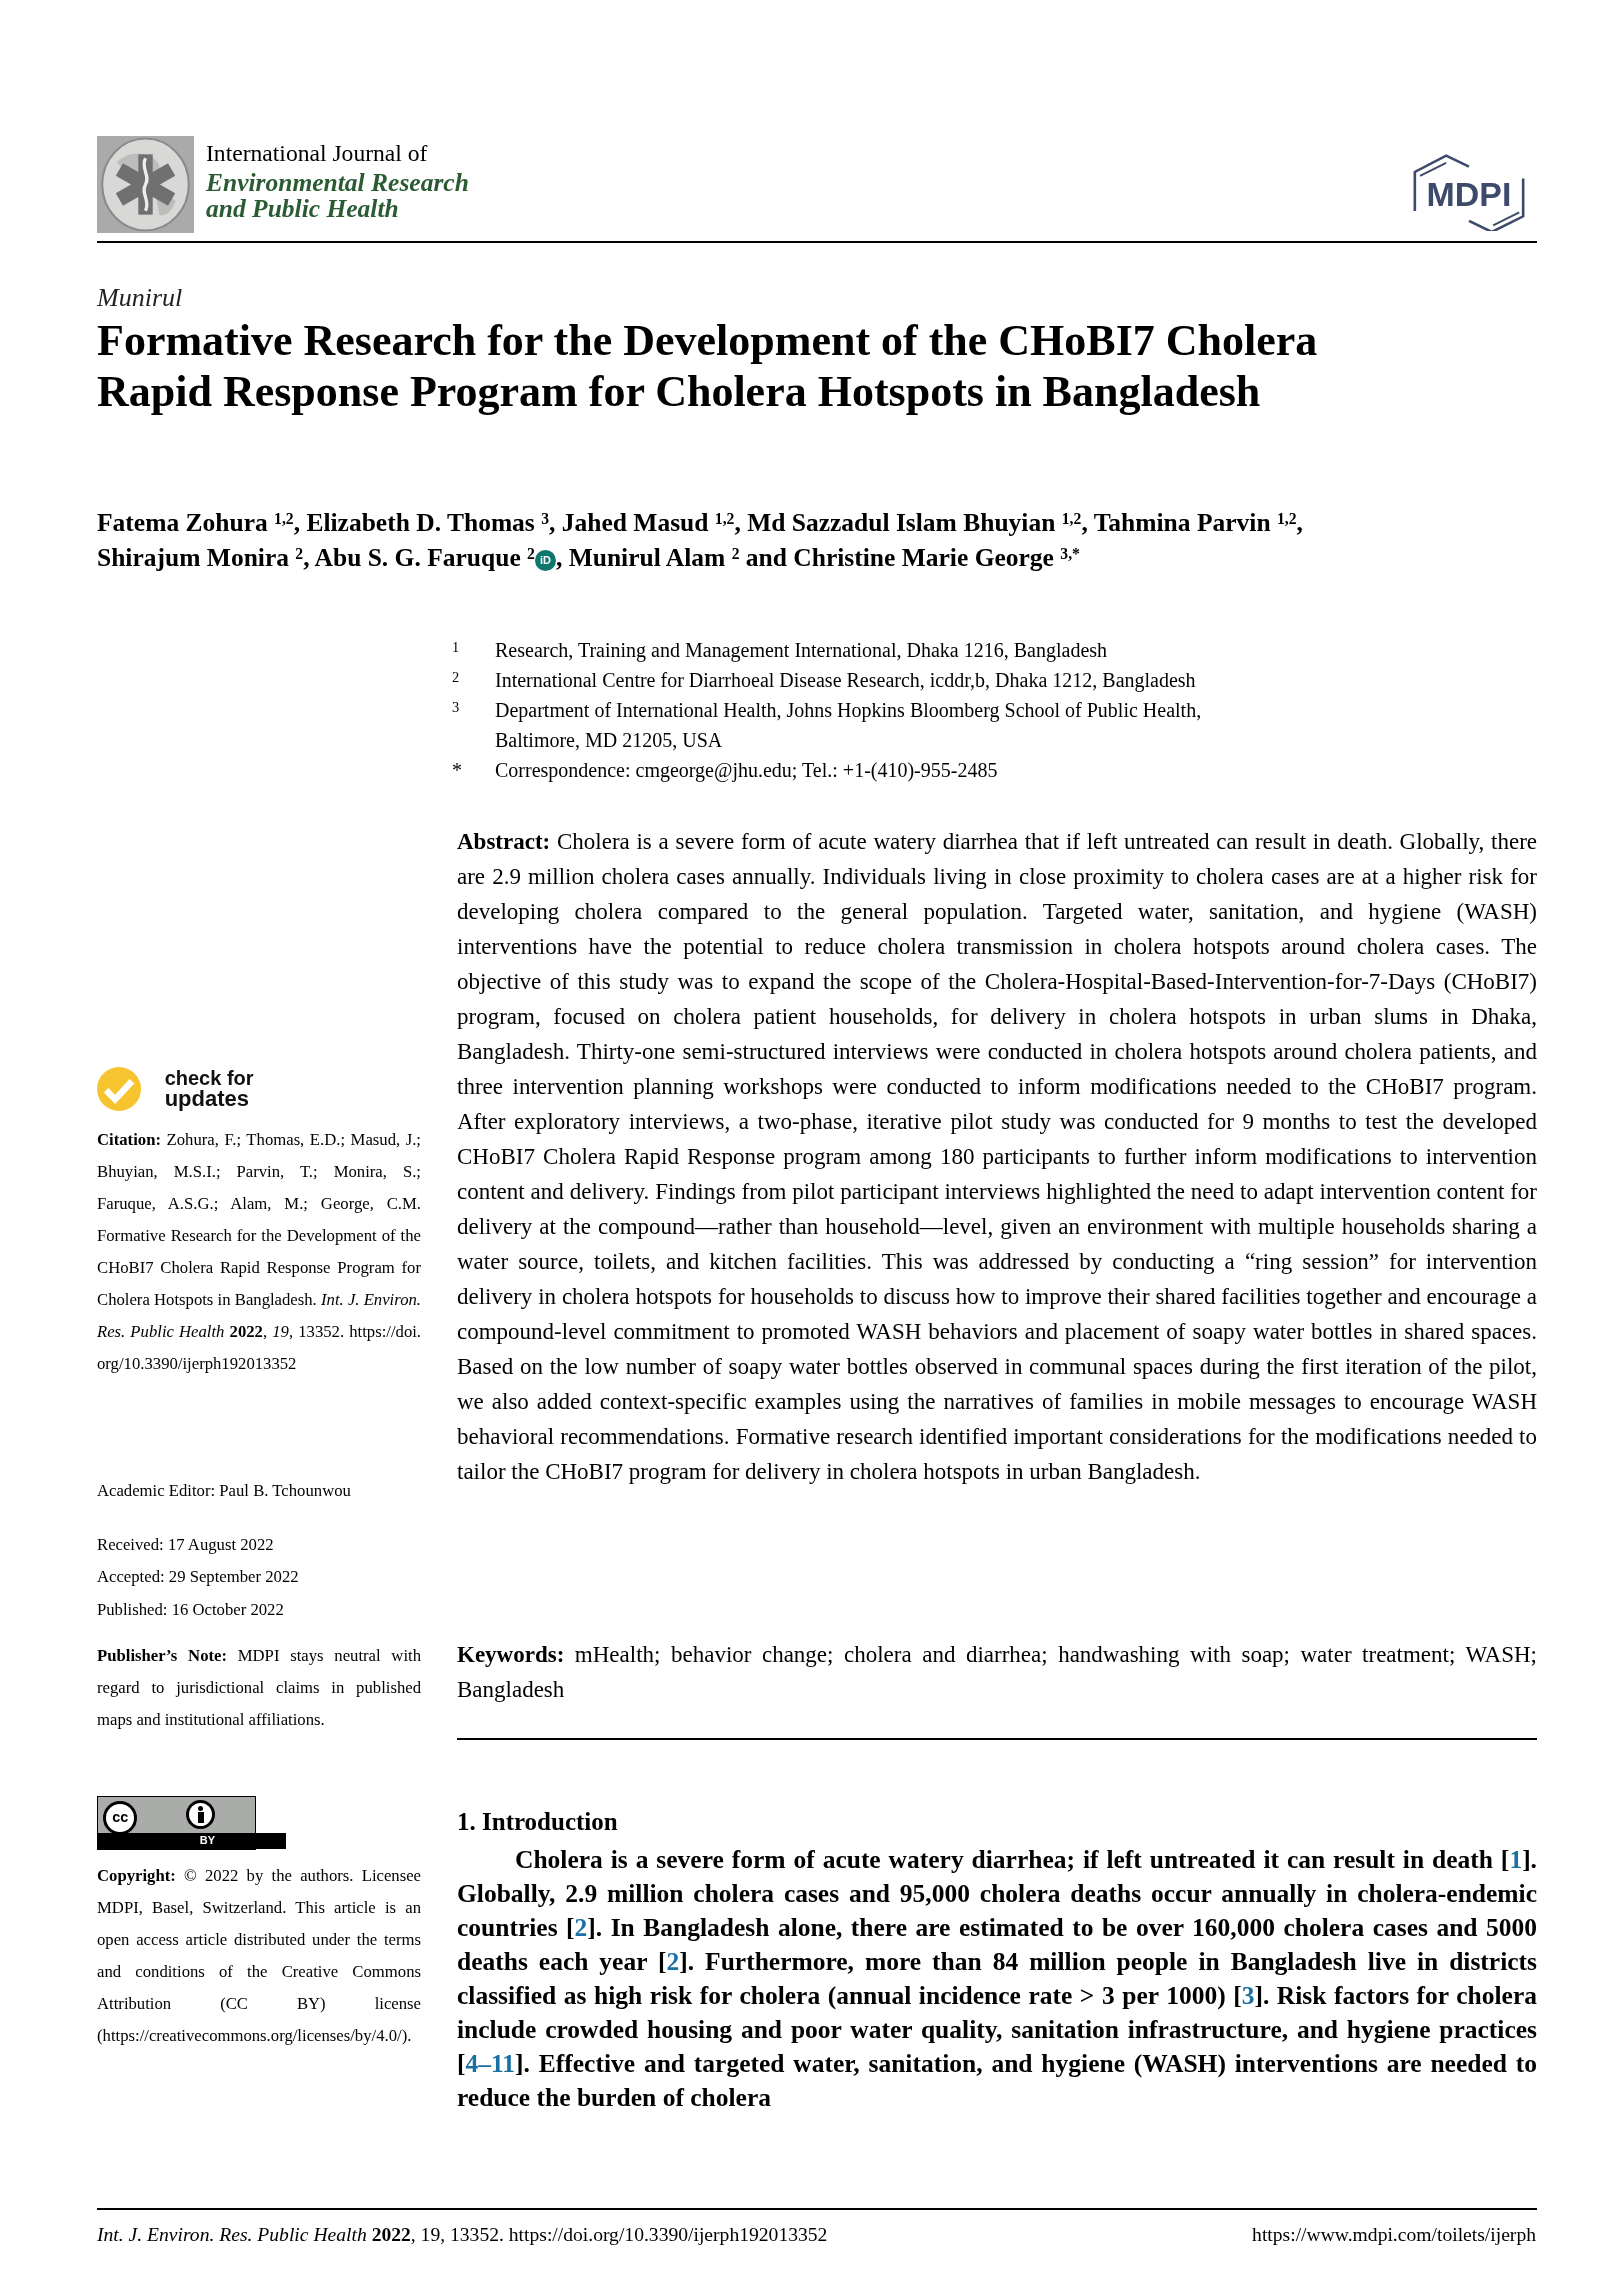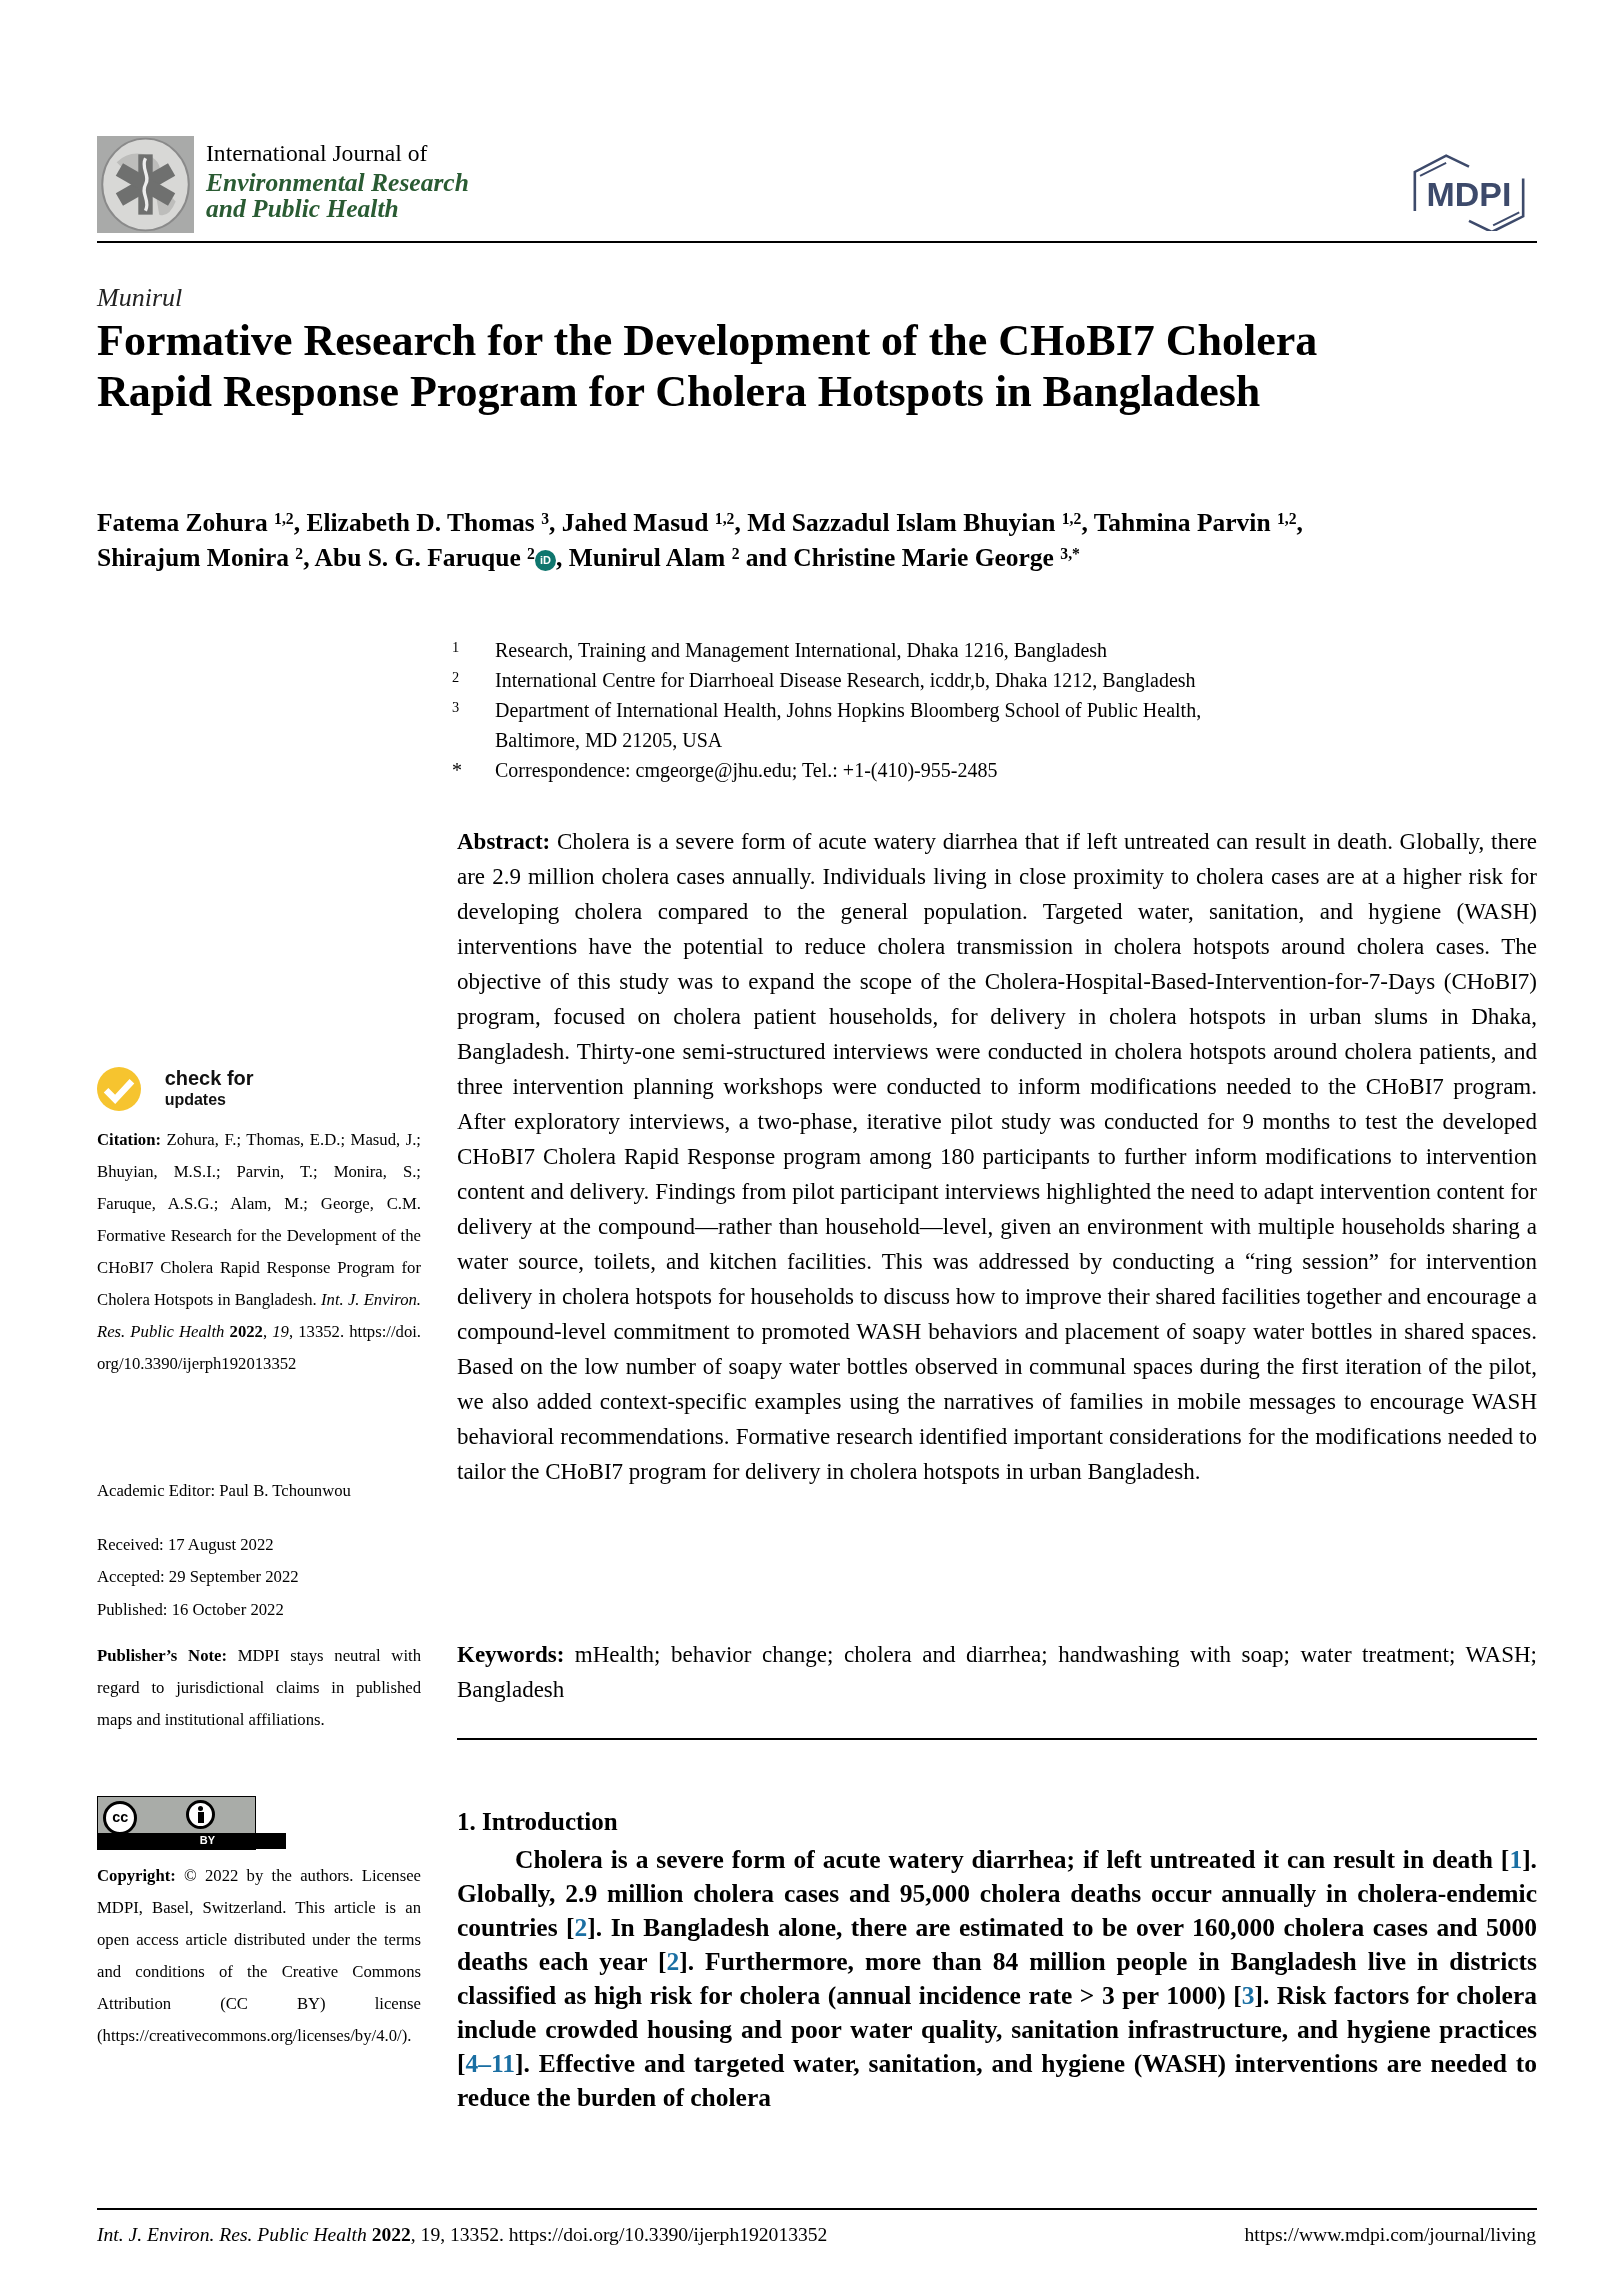--- a/index.html
+++ b/index.html
@@ -109,21 +109,21 @@
   </div>
 
 <div class="abs cfu">
   <span class="cfu-circle">
     <svg width="44" height="44" viewBox="0 0 68 68">
         <polyline points="14,36 28,50 54,22" fill="none" stroke="#fff" stroke-width="10"></polyline>
       </svg>
   </span>
   <span class="cfu-text">
     <span>check for</span><br>
-    <span style="font-size:16px;">updates</span>
+    <span style="font-size:22px;">updates</span>
   </span>
 </div>
 
 <div class="abs side" style="top:1124px;">
   <b>Citation:</b>
   <span>Zohura, F.; Thomas, E.D.; Masud, J.; Bhuyian, M.S.I.; Parvin, T.; Monira, S.; Faruque, A.S.G.; Alam, M.; George, C.M. Formative Research for the Development of the CHoBI7 Cholera Rapid Response Program for Cholera Hotspots in Bangladesh.</span>
   <i>Int. J. Environ. Res. Public Health</i>
   <b>2022</b>,
   <i>19</i>,
   <span style="word-break:break-all;">13352. https://doi.org/10.3390/ijerph192013352</span>
@@ -167,14 +167,14 @@
 <div class="abs rule-mid"></div>
 
 <div class="abs section-title">1. Introduction</div>
 <div class="abs intro" id="intro"><span class="indent"></span>Cholera is a severe form of acute watery diarrhea; if left untreated it can result in death [<span class="cite">1</span>]. Globally, 2.9 million cholera cases and 95,000 cholera deaths occur annually in cholera-endemic countries [<span class="cite">2</span>]. In Bangladesh alone, there are estimated to be over 160,000 cholera cases and 5000 deaths each year [<span class="cite">2</span>]. Furthermore, more than 84 million people in Bangladesh live in districts classified as high risk for cholera (annual incidence rate &gt; 3 per 1000) [<span class="cite">3</span>]. Risk factors for cholera include crowded housing and poor water quality, sanitation infrastructure, and hygiene practices [<span class="cite">4–11</span>]. Effective and targeted water, sanitation, and hygiene (WASH) interventions are needed to reduce the burden of cholera</div>
 
 <div class="abs rule-bottom"></div>
 <div class="abs footer-left">
   <i>Int. J. Environ. Res. Public Health</i>
   <b>2022</b><span>, 19, 13352. https://doi.org/10.3390/ijerph192013352</span>
 </div>
-<div class="abs footer-right">https://www.mdpi.com/journal/living</div>
+<div class="abs footer-right">https://www.mdpi.com/toilets/ijerph</div>
 
 
 </body></html>

